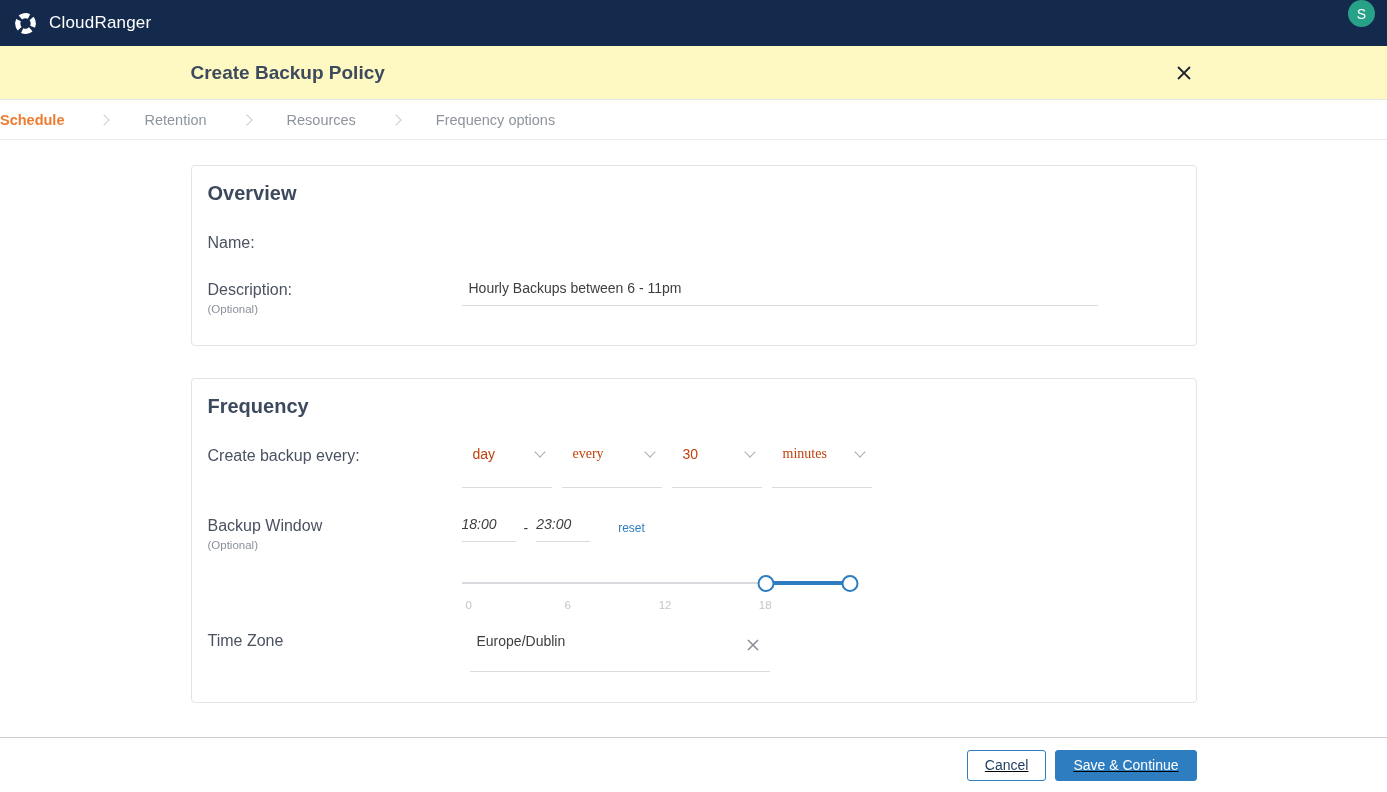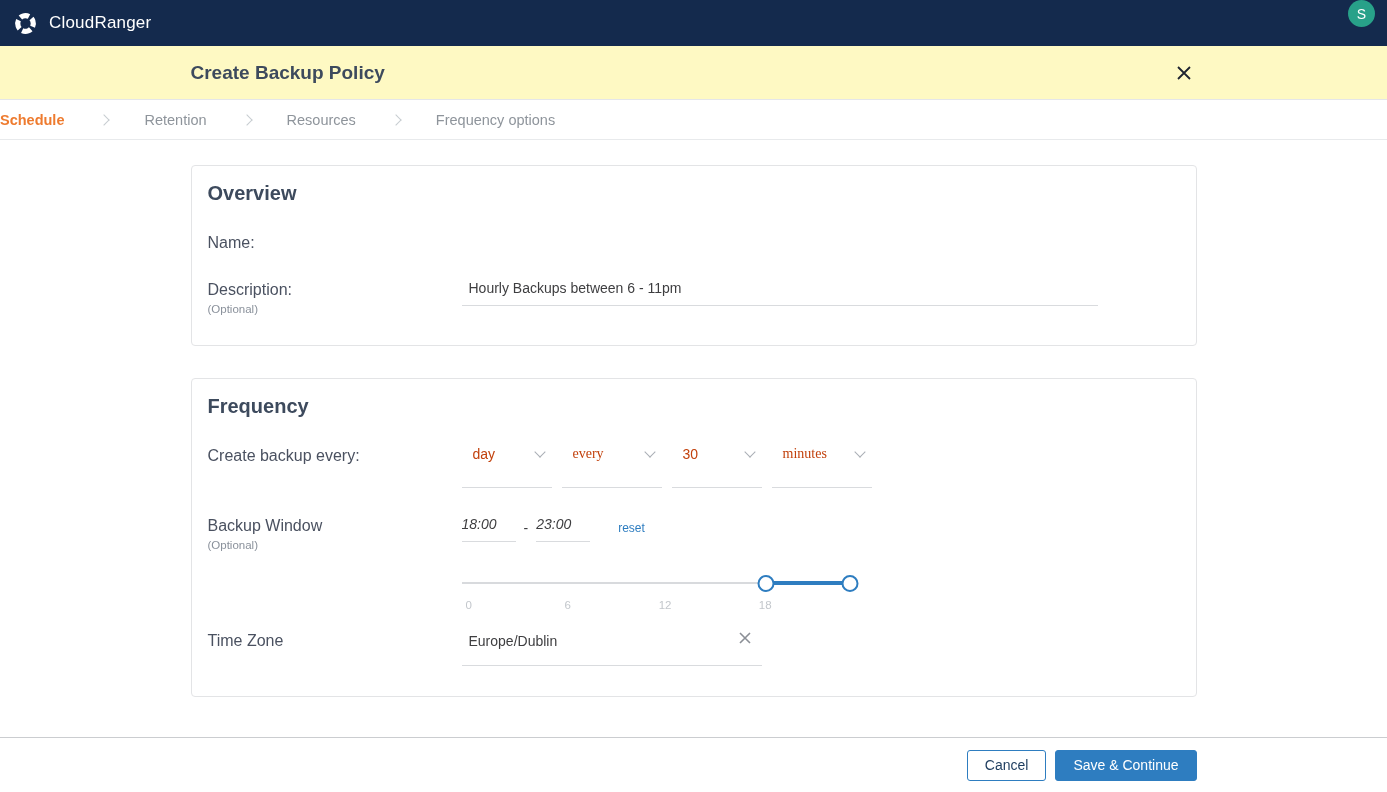--- a/index.html
+++ b/index.html
@@ -104,29 +104,29 @@
     position: absolute; top: 6px; width: 17px; height: 17px; border-radius: 50%;
     background: #fff; border: 2px solid #2e7dc0; transform: translateX(-50%); cursor: grab;
   }
   .slider .handle.start { left: 77%; }
   .slider .handle.end { left: 98%; }
   .slider .tick { position: absolute; top: 30px; font-size: 11.5px; color: #c3c7cc; transform: translateX(-50%); }
   .tick.t0 { left: 1.8%; } .tick.t6 { left: 26.8%; } .tick.t12 { left: 51.4%; } .tick.t18 { left: 76.7%; }
 
   
   .tz-field {
-    display: flex; justify-content: space-between;
-    width: 300px; border-bottom: 1px solid #d9dbde; padding: 2px 8px 7px 0;
+    display: flex; align-items: center; justify-content: space-between;
+    width: 300px; border-bottom: 1px solid #d9dbde; padding: 2px 8px 13px 0; margin-left: 8px;
   }
   .tz-input { border: 0; flex: 1 1 auto; }
   .tz-clear { background: none; border: 0; padding: 0 2px; cursor: pointer; display: flex; }
 
   
   footer { flex: 0 0 55px; border-top: 1px solid #cbcdd0; display: flex; align-items: center; background: #fff; }
-  .footer-inner { width: 1006px; margin: 0 auto; display: flex; justify-content: flex-end; gap: 9px; }
+  .footer-inner { width: 1006px; margin: 0 auto; display: flex; justify-content: flex-end; gap: 9px; text-decoration: underline; }
   .btn {
     height: 31px; padding: 0 17px; border-radius: 3px;
     font-family: "Liberation Sans", sans-serif; font-size: 14px; cursor: pointer;
   }
   .btn-cancel { background: #fff; border: 1px solid #2e7dc0; color: #1d3c5e; }
   .btn-save { background: #2e7dc0; border: 1px solid #2e7dc0; color: #ffffff; }
 </style>
 </head>
 <body>
 

